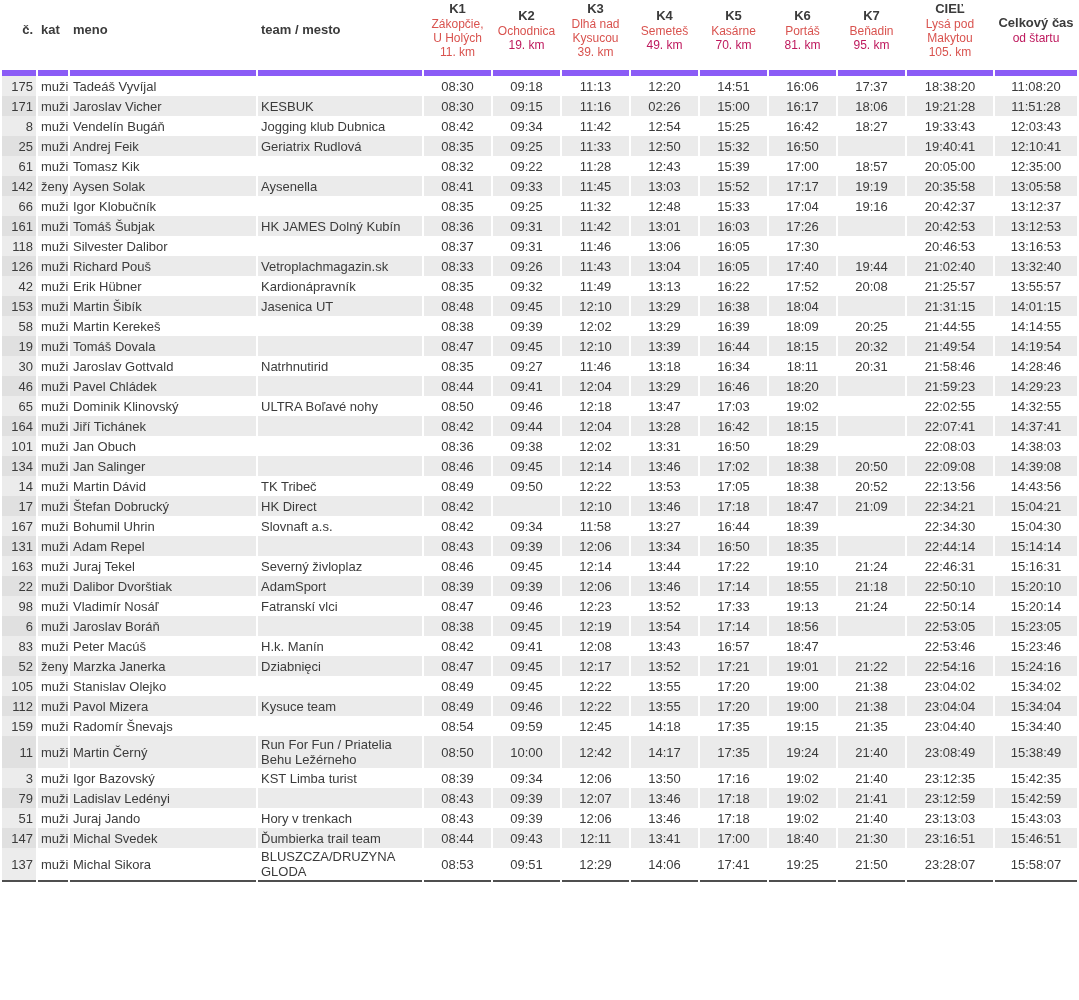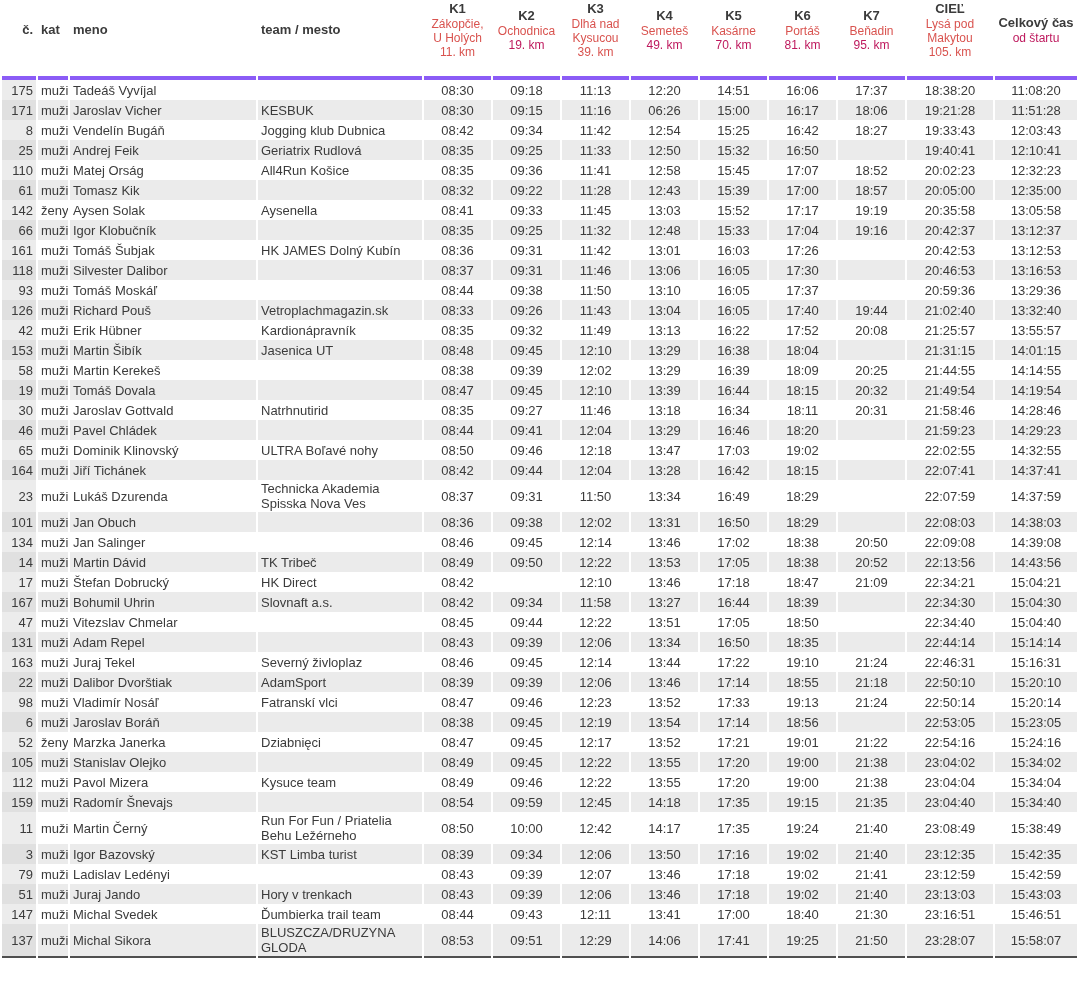--- a/index.html
+++ b/index.html
@@ -1,21 +1,21 @@
 <!DOCTYPE html>
 <html><head>
 <meta charset="utf-8">
 <style>
   html,body{margin:0;padding:0;background:#fff;}
   body{font-family:"Liberation Sans","DejaVu Sans",sans-serif;color:#3b3b3b;width:1079px;}
   .results-wrap{width:1079px;overflow:hidden;}
   table{border-collapse:separate;border-spacing:2px 0;table-layout:fixed;width:1079px;}
   th,td{padding:1px 3px;vertical-align:middle;overflow:hidden;}
-  thead th{border-bottom:4px solid #8b5cf6;font-weight:bold;font-size:13px;color:#3b3b3b;
-           vertical-align:middle;padding-bottom:17px;}
+  thead th{border-bottom:6px solid #8b5cf6;font-weight:bold;font-size:13px;color:#3b3b3b;
+           vertical-align:middle;padding-bottom:11px;}
   .h-sub{font-weight:normal;font-size:12px;line-height:14px;}
   .c-red{color:#d9534f;}
   .c-gray{color:#be185d;}
   .h-label{font-size:13px;line-height:16px;}
   tbody td{font-size:13px;line-height:15px;height:18px;}
   tbody tr:nth-child(odd){background:#ffffff;}
   tbody tr:nth-child(even){background:#ebebeb;}
   tbody tr:nth-child(odd) td.sortcol{background:#ececec;}
   tbody tr:nth-child(even) td.sortcol{background:#e0e0e0;}
   tbody tr:last-child td{border-bottom:2px solid #4f4f4f;}
@@ -123,21 +123,21 @@
           <td class="ta-c">11:08:20</td>
         </tr>
         <tr>
           <td class="ta-r sortcol">171</td>
           <td class="ta-l">muži</td>
           <td class="ta-l">Jaroslav Vicher</td>
           <td class="ta-l">KESBUK</td>
           <td class="ta-c">08:30</td>
           <td class="ta-c">09:15</td>
           <td class="ta-c">11:16</td>
-          <td class="ta-c">06:26</td>
+          <td class="ta-c">02:26</td>
           <td class="ta-c">15:00</td>
           <td class="ta-c">16:17</td>
           <td class="ta-c">18:06</td>
           <td class="ta-c">19:21:28</td>
           <td class="ta-c">11:51:28</td>
         </tr>
         <tr>
           <td class="ta-r sortcol">8</td>
           <td class="ta-l">muži</td>
           <td class="ta-l">Vendelín Bugáň</td>
@@ -159,35 +159,20 @@
           <td class="ta-l">Geriatrix Rudlová</td>
           <td class="ta-c">08:35</td>
           <td class="ta-c">09:25</td>
           <td class="ta-c">11:33</td>
           <td class="ta-c">12:50</td>
           <td class="ta-c">15:32</td>
           <td class="ta-c">16:50</td>
           <td class="ta-c"></td>
           <td class="ta-c">19:40:41</td>
           <td class="ta-c">12:10:41</td>
-        </tr>
-        <tr>
-          <td class="ta-r sortcol">110</td>
-          <td class="ta-l">muži</td>
-          <td class="ta-l">Matej Orság</td>
-          <td class="ta-l">All4Run Košice</td>
-          <td class="ta-c">08:35</td>
-          <td class="ta-c">09:36</td>
-          <td class="ta-c">11:41</td>
-          <td class="ta-c">12:58</td>
-          <td class="ta-c">15:45</td>
-          <td class="ta-c">17:07</td>
-          <td class="ta-c">18:52</td>
-          <td class="ta-c">20:02:23</td>
-          <td class="ta-c">12:32:23</td>
         </tr>
         <tr>
           <td class="ta-r sortcol">61</td>
           <td class="ta-l">muži</td>
           <td class="ta-l">Tomasz Kik</td>
           <td class="ta-l"></td>
           <td class="ta-c">08:32</td>
           <td class="ta-c">09:22</td>
           <td class="ta-c">11:28</td>
           <td class="ta-c">12:43</td>
@@ -251,35 +236,20 @@
           <td class="ta-c">09:31</td>
           <td class="ta-c">11:46</td>
           <td class="ta-c">13:06</td>
           <td class="ta-c">16:05</td>
           <td class="ta-c">17:30</td>
           <td class="ta-c"></td>
           <td class="ta-c">20:46:53</td>
           <td class="ta-c">13:16:53</td>
         </tr>
         <tr>
-          <td class="ta-r sortcol">93</td>
-          <td class="ta-l">muži</td>
-          <td class="ta-l">Tomáš Moskáľ</td>
-          <td class="ta-l"></td>
-          <td class="ta-c">08:44</td>
-          <td class="ta-c">09:38</td>
-          <td class="ta-c">11:50</td>
-          <td class="ta-c">13:10</td>
-          <td class="ta-c">16:05</td>
-          <td class="ta-c">17:37</td>
-          <td class="ta-c"></td>
-          <td class="ta-c">20:59:36</td>
-          <td class="ta-c">13:29:36</td>
-        </tr>
-        <tr>
           <td class="ta-r sortcol">126</td>
           <td class="ta-l">muži</td>
           <td class="ta-l">Richard Pouš</td>
           <td class="ta-l">Vetroplachmagazin.sk</td>
           <td class="ta-c">08:33</td>
           <td class="ta-c">09:26</td>
           <td class="ta-c">11:43</td>
           <td class="ta-c">13:04</td>
           <td class="ta-c">16:05</td>
           <td class="ta-c">17:40</td>
@@ -401,35 +371,20 @@
           <td class="ta-c">09:44</td>
           <td class="ta-c">12:04</td>
           <td class="ta-c">13:28</td>
           <td class="ta-c">16:42</td>
           <td class="ta-c">18:15</td>
           <td class="ta-c"></td>
           <td class="ta-c">22:07:41</td>
           <td class="ta-c">14:37:41</td>
         </tr>
         <tr>
-          <td class="ta-r sortcol">23</td>
-          <td class="ta-l">muži</td>
-          <td class="ta-l">Lukáš Dzurenda</td>
-          <td class="ta-l">Technicka Akademia Spisska Nova Ves</td>
-          <td class="ta-c">08:37</td>
-          <td class="ta-c">09:31</td>
-          <td class="ta-c">11:50</td>
-          <td class="ta-c">13:34</td>
-          <td class="ta-c">16:49</td>
-          <td class="ta-c">18:29</td>
-          <td class="ta-c"></td>
-          <td class="ta-c">22:07:59</td>
-          <td class="ta-c">14:37:59</td>
-        </tr>
-        <tr>
           <td class="ta-r sortcol">101</td>
           <td class="ta-l">muži</td>
           <td class="ta-l">Jan Obuch</td>
           <td class="ta-l"></td>
           <td class="ta-c">08:36</td>
           <td class="ta-c">09:38</td>
           <td class="ta-c">12:02</td>
           <td class="ta-c">13:31</td>
           <td class="ta-c">16:50</td>
           <td class="ta-c">18:29</td>
@@ -491,35 +446,20 @@
           <td class="ta-c">09:34</td>
           <td class="ta-c">11:58</td>
           <td class="ta-c">13:27</td>
           <td class="ta-c">16:44</td>
           <td class="ta-c">18:39</td>
           <td class="ta-c"></td>
           <td class="ta-c">22:34:30</td>
           <td class="ta-c">15:04:30</td>
         </tr>
         <tr>
-          <td class="ta-r sortcol">47</td>
-          <td class="ta-l">muži</td>
-          <td class="ta-l">Vitezslav Chmelar</td>
-          <td class="ta-l"></td>
-          <td class="ta-c">08:45</td>
-          <td class="ta-c">09:44</td>
-          <td class="ta-c">12:22</td>
-          <td class="ta-c">13:51</td>
-          <td class="ta-c">17:05</td>
-          <td class="ta-c">18:50</td>
-          <td class="ta-c"></td>
-          <td class="ta-c">22:34:40</td>
-          <td class="ta-c">15:04:40</td>
-        </tr>
-        <tr>
           <td class="ta-r sortcol">131</td>
           <td class="ta-l">muži</td>
           <td class="ta-l">Adam Repel</td>
           <td class="ta-l"></td>
           <td class="ta-c">08:43</td>
           <td class="ta-c">09:39</td>
           <td class="ta-c">12:06</td>
           <td class="ta-c">13:34</td>
           <td class="ta-c">16:50</td>
           <td class="ta-c">18:35</td>
@@ -579,20 +519,35 @@
           <td class="ta-l"></td>
           <td class="ta-c">08:38</td>
           <td class="ta-c">09:45</td>
           <td class="ta-c">12:19</td>
           <td class="ta-c">13:54</td>
           <td class="ta-c">17:14</td>
           <td class="ta-c">18:56</td>
           <td class="ta-c"></td>
           <td class="ta-c">22:53:05</td>
           <td class="ta-c">15:23:05</td>
+        </tr>
+        <tr>
+          <td class="ta-r sortcol">83</td>
+          <td class="ta-l">muži</td>
+          <td class="ta-l">Peter Macúš</td>
+          <td class="ta-l">H.k. Manín</td>
+          <td class="ta-c">08:42</td>
+          <td class="ta-c">09:41</td>
+          <td class="ta-c">12:08</td>
+          <td class="ta-c">13:43</td>
+          <td class="ta-c">16:57</td>
+          <td class="ta-c">18:47</td>
+          <td class="ta-c"></td>
+          <td class="ta-c">22:53:46</td>
+          <td class="ta-c">15:23:46</td>
         </tr>
         <tr>
           <td class="ta-r sortcol">52</td>
           <td class="ta-l">ženy</td>
           <td class="ta-l">Marzka Janerka</td>
           <td class="ta-l">Dziabnięci</td>
           <td class="ta-c">08:47</td>
           <td class="ta-c">09:45</td>
           <td class="ta-c">12:17</td>
           <td class="ta-c">13:52</td>

